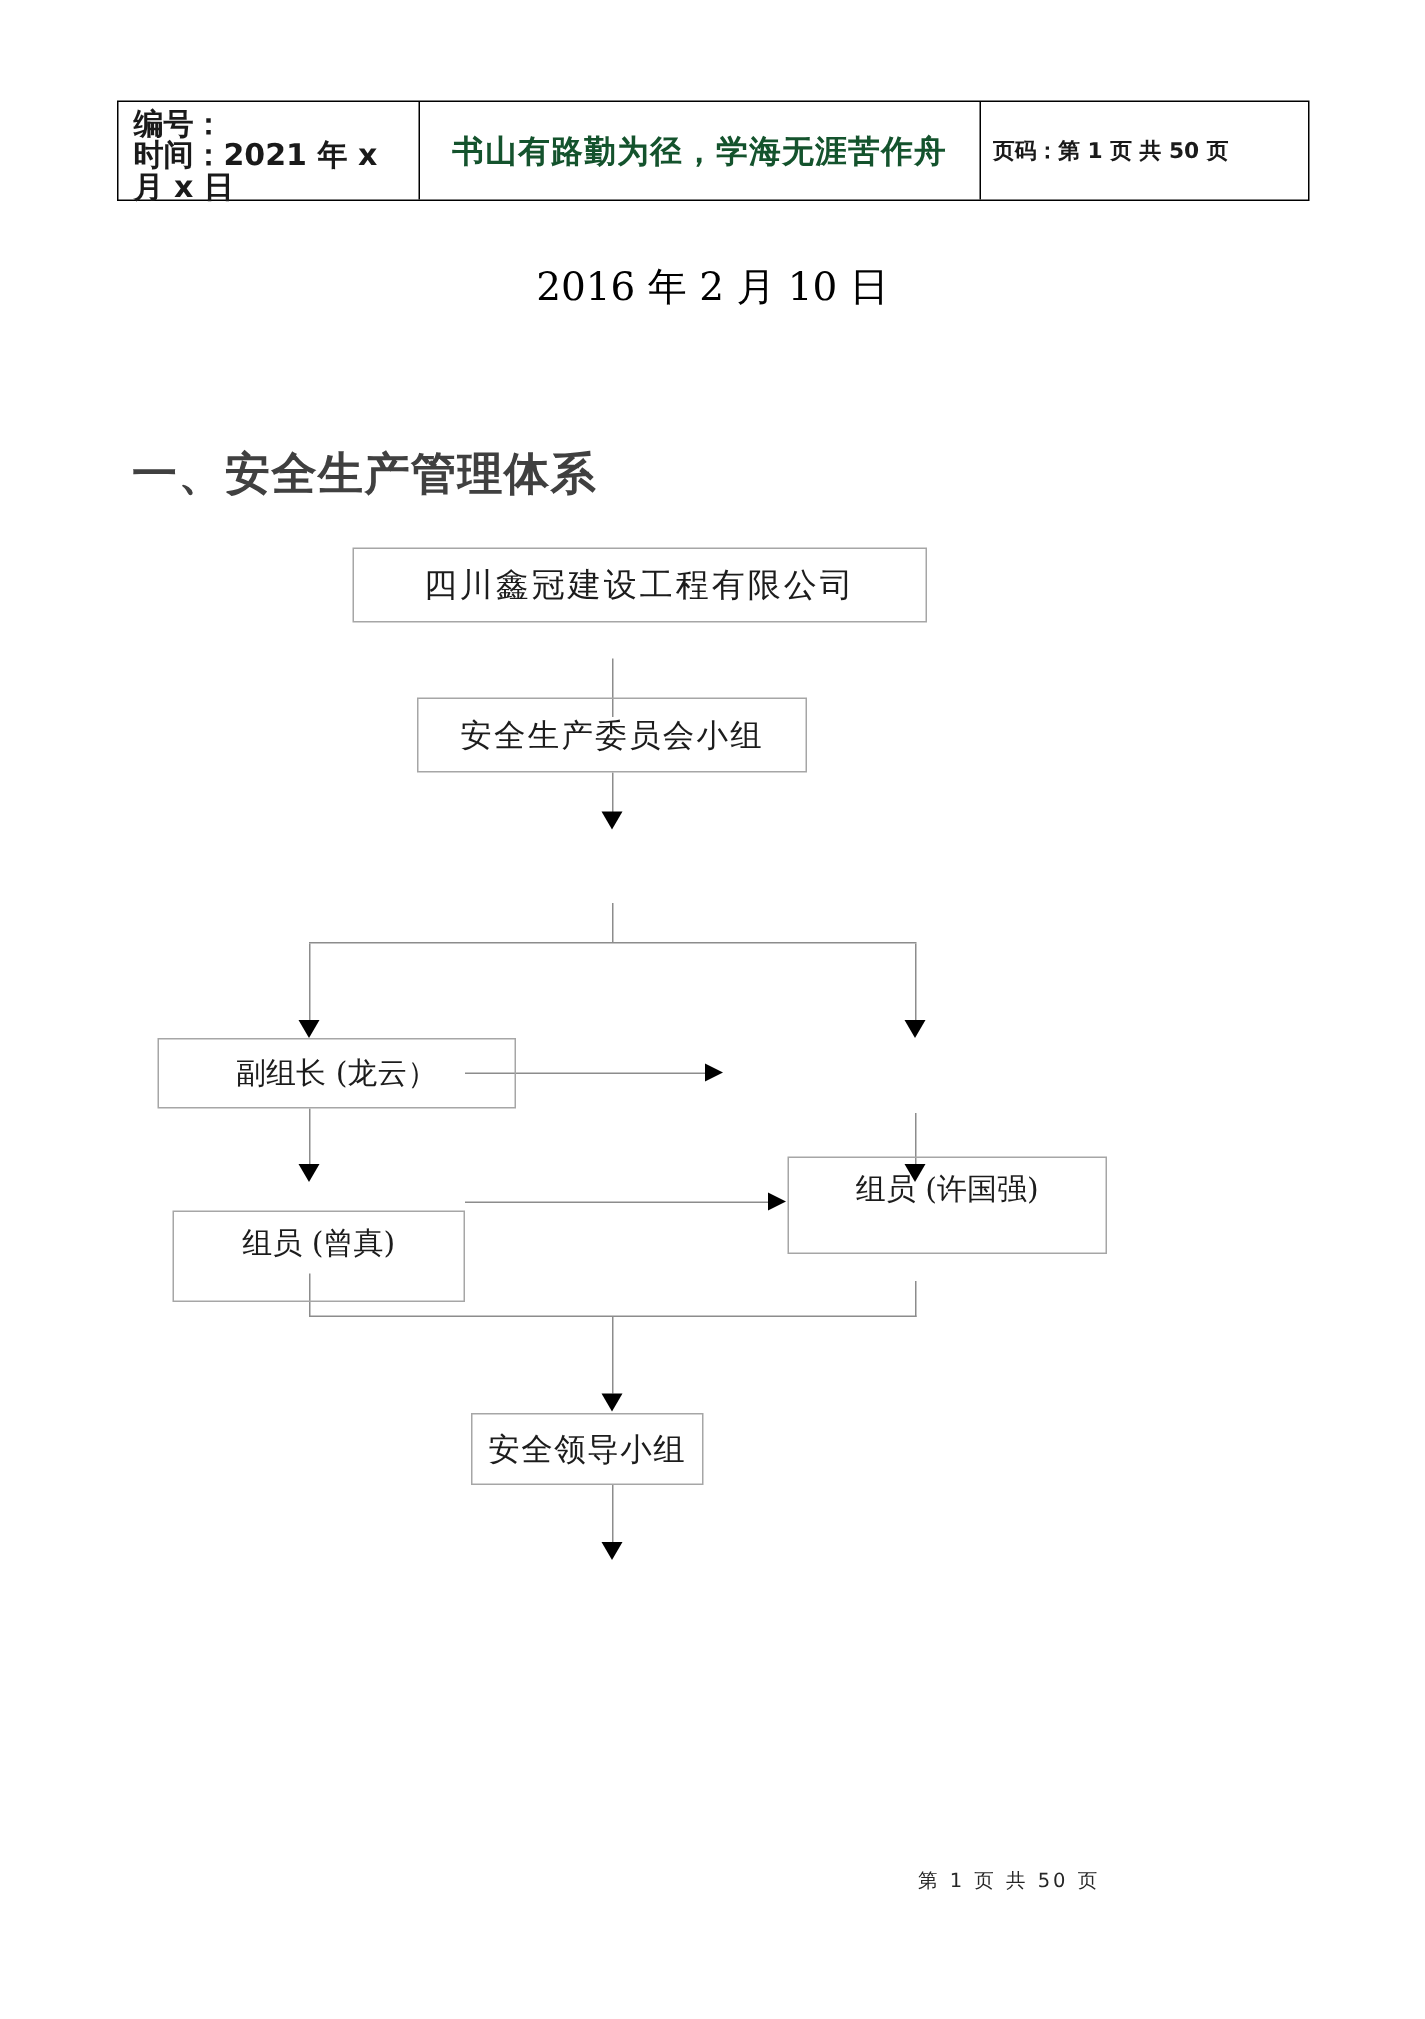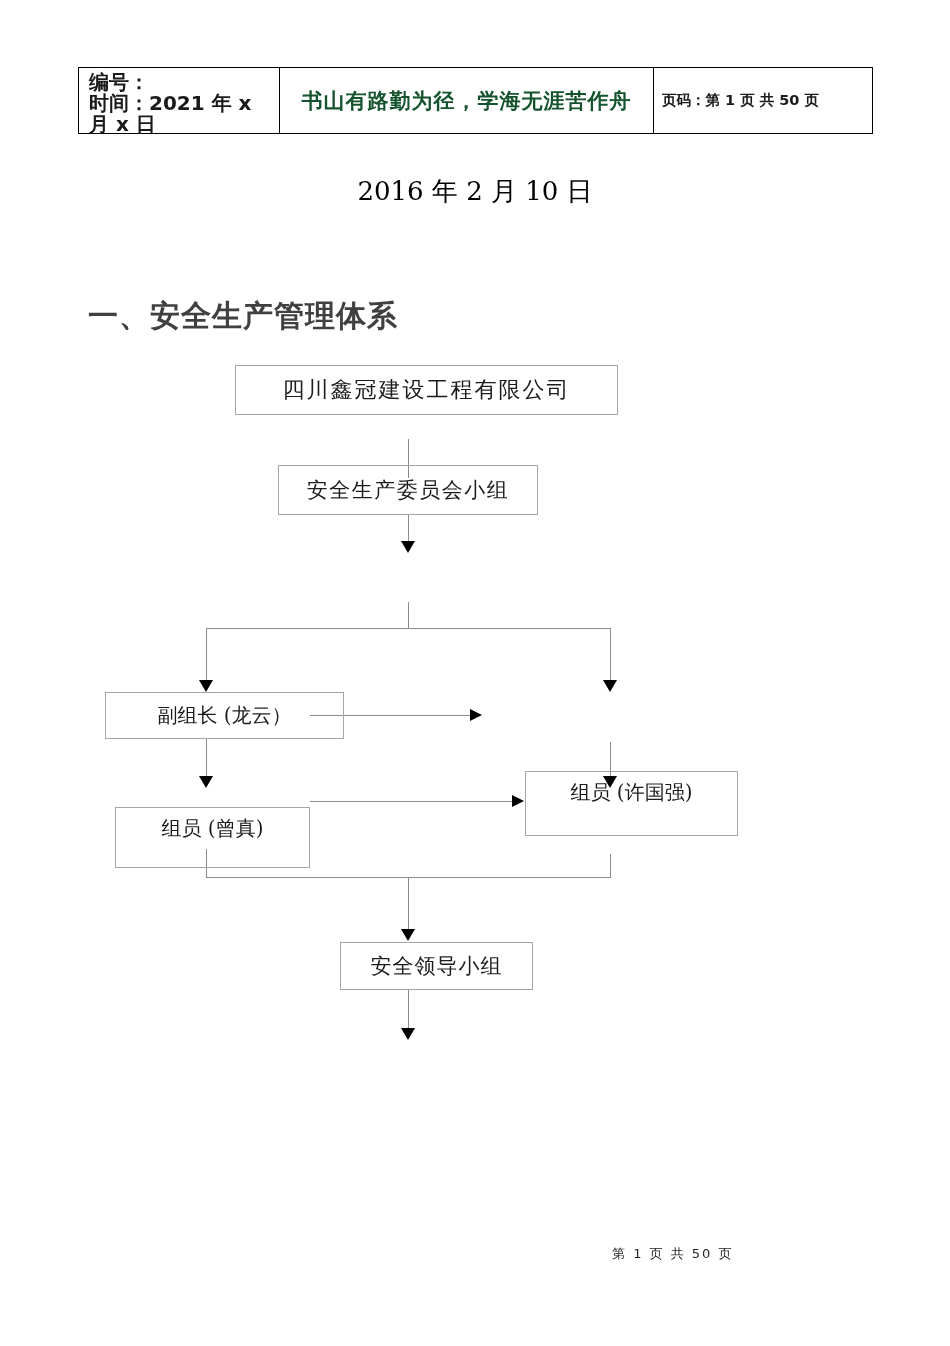--- a/index.html
+++ b/index.html
@@ -99,18 +99,18 @@
     <div class="vline" style="left:408px;top:878px;height:51px"></div>
     <div class="arr-down" style="left:401px;top:929px"></div>
     <div class="vline" style="left:408px;top:990px;height:38px"></div>
     <div class="arr-down" style="left:401px;top:1028px"></div>
 
     <div class="node" style="left:235px;top:365px;width:383px;height:50px;font-size:22px;letter-spacing:2px">四川鑫冠建设工程有限公司</div>
     <div class="node" style="left:278px;top:465px;width:260px;height:50px;font-size:21px;letter-spacing:1.5px">安全生产委员会小组</div>
     <div class="node" style="left:105px;top:692px;width:239px;height:47px;font-size:20px">副组长 (龙云）</div>
     <div class="node topalign" style="left:115px;top:788px;width:195px;height:61px;font-size:20px">组员 (曾真)</div>
     <div class="node topalign" style="left:525px;top:752px;width:213px;height:65px;font-size:20px">组员 (许国强)</div>
-    <div class="node" style="left:340px;top:942px;width:193px;height:48px;font-size:21px;letter-spacing:1px">安全领导小组</div>
+    <div class="node" style="left:314px;top:942px;width:155px;height:48px;font-size:21px;letter-spacing:1px">安全领导小组</div>
   </div>
 
   <div class="page-footer">第 1 页 共 50 页</div>
 
 </div>
 
 </body></html>

